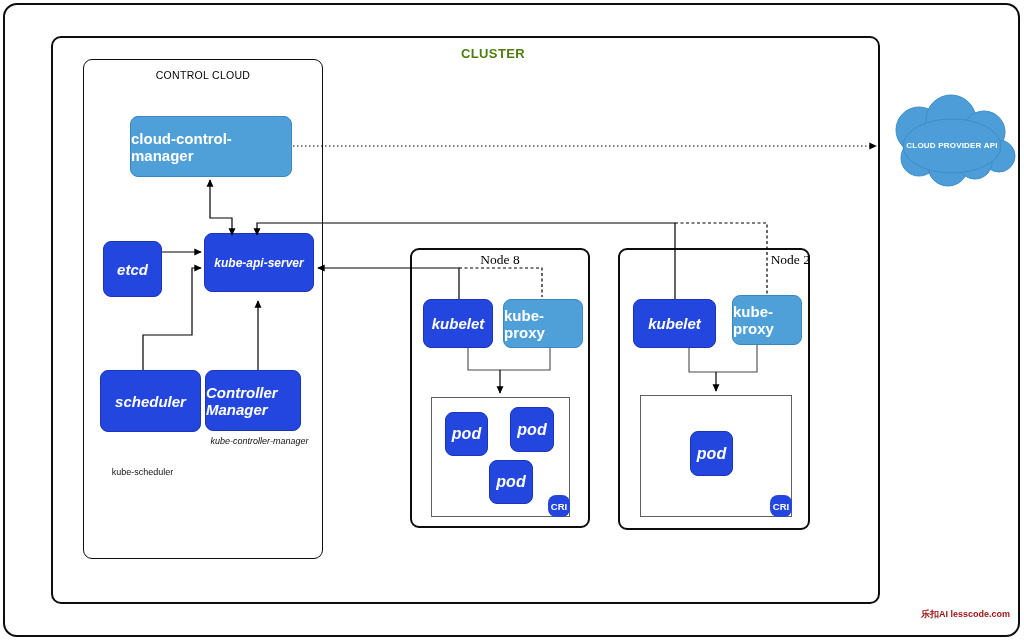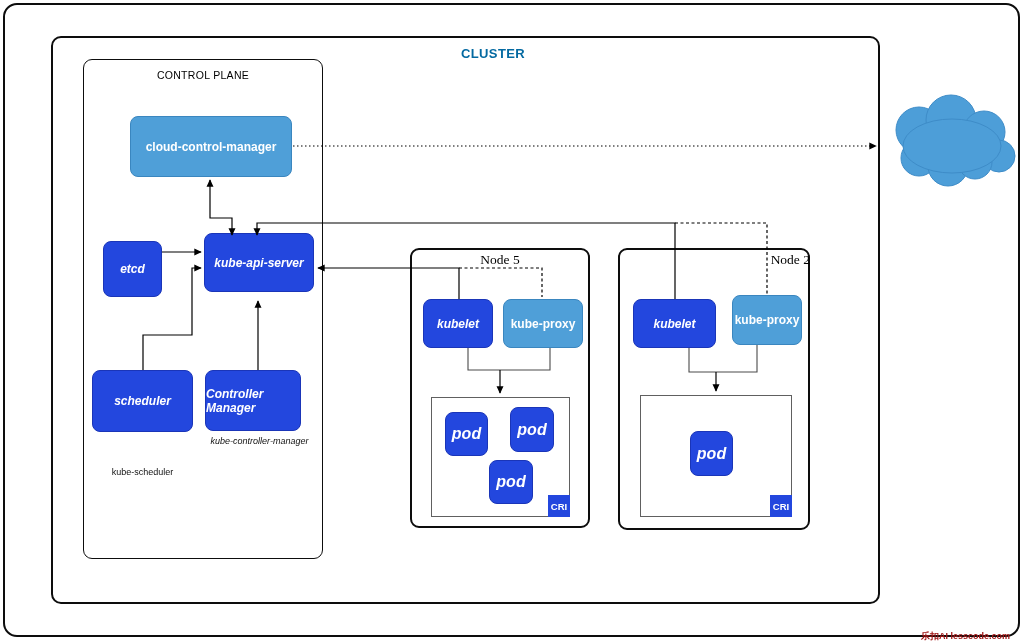--- a/index.html
+++ b/index.html
@@ -11,21 +11,21 @@
   .outer-frame{
     left:3px;top:3px;width:1017px;height:634px;
     border:2px solid #0d0d0d;border-radius:14px;background:#fff;
   }
   .cluster-box{
     left:51px;top:36px;width:829px;height:568px;
     border:2px solid #0d0d0d;border-radius:10px;background:#fff;
   }
   .cluster-label{
     left:433px;top:46px;width:120px;text-align:center;
-    font-size:13px;font-weight:bold;color:#0369a1;letter-spacing:.4px;
+    font-size:13px;font-weight:bold;color:#4d7c0f;letter-spacing:.4px;
   }
   .cp-box{
     left:83px;top:59px;width:240px;height:500px;
     border:1.5px solid #0d0d0d;border-radius:9px;background:#fff;
   }
   .cp-label{
     left:83px;top:69px;width:240px;text-align:center;
     font-size:10.5px;color:#000;letter-spacing:.3px;
   }
   .node-box{
@@ -38,62 +38,62 @@
   .box-dark{
     background:var(--dark-blue,#2347de);border:1px solid var(--dark-blue-border,#1a35b8);
     border-radius:8px;color:#fff;font-weight:bold;
     display:flex;align-items:center;justify-content:center;font-style:italic;
   }
   .box-light{
     background:var(--light-blue,#4f9fd8);border:1.5px solid var(--light-blue-border,#3a86bf);
     border-radius:8px;color:#fff;font-weight:bold;
     display:flex;align-items:center;justify-content:center;
   }
-  .fs11{font-size:12px;} .fs12{font-size:12px;} .fs10{font-size:16px;}
+  .fs11{font-size:15px;} .fs12{font-size:12px;} .fs10{font-size:16px;}
   .caption{font-size:9px;color:#111;text-align:center;}
   .cri-badge{
     background:var(--dark-blue,#2347de);color:#fff;font-weight:bold;font-size:9.5px;
-    display:flex;align-items:center;justify-content:center;border-radius:0;
+    display:flex;align-items:center;justify-content:center;border-radius:8px;
   }
   .cloud-label{
-    font-size:8px;font-weight:bold;color:#fff;text-align:center;letter-spacing:.2px;margin-top:44px;
+    font-size:8px;font-weight:bold;color:#fff;text-align:center;letter-spacing:.2px;
   }
   .watermark{
-    right:14px;bottom:0;font-size:9px;font-weight:bold;
+    right:14px;bottom:22px;font-size:9px;font-weight:bold;
     color:var(--watermark-red,#a01616);
   }
   svg.wires{position:absolute;left:0;top:0;z-index:6;pointer-events:none;}
 </style>
 </head>
 <body>
 
 <div class="stage">
 
   <div class="abs outer-frame"></div>
 
   <div class="abs cluster-box"></div>
   <div class="abs cluster-label">CLUSTER</div>
 
   <div class="abs cp-box"></div>
-  <div class="abs cp-label">CONTROL PLANE</div>
+  <div class="abs cp-label">CONTROL CLOUD</div>
 
   <div class="abs box-light fs11" style="left:130px;top:116px;width:162px;height:61px;">cloud-control-manager</div>
 
   <div class="abs box-dark fs11" style="left:103px;top:241px;width:59px;height:56px;">etcd</div>
 
   <div class="abs box-dark fs12" style="left:204px;top:233px;width:110px;height:59px;">kube-api-server</div>
 
-  <div class="abs box-dark fs11" style="left:92px;top:370px;width:101px;height:62px;">scheduler</div>
+  <div class="abs box-dark fs11" style="left:100px;top:370px;width:101px;height:62px;">scheduler</div>
   <div class="abs caption" style="left:77px;top:439px;width:131px;margin-top:28px;">kube-scheduler</div>
 
   <div class="abs box-dark fs11" style="left:205px;top:370px;width:96px;height:61px;">Controller Manager</div>
   <div class="abs caption" style="left:194px;top:436px;width:131px;font-style:italic;">kube-controller-manager</div>
 
   <div class="abs node-box" style="left:410px;top:248px;width:180px;height:280px;"></div>
-  <div class="abs node-title" style="left:410px;top:252px;width:180px;">Node 5</div>
+  <div class="abs node-title" style="left:410px;top:252px;width:180px;">Node 8</div>
   <div class="abs box-dark fs11" style="left:423px;top:299px;width:70px;height:49px;">kubelet</div>
   <div class="abs box-light fs11" style="left:503px;top:299px;width:80px;height:49px;">kube-proxy</div>
   <div class="abs pods-box" style="left:431px;top:397px;width:139px;height:120px;"></div>
   <div class="abs box-dark fs10" style="left:445px;top:412px;width:43px;height:44px;">pod</div>
   <div class="abs box-dark fs10" style="left:510px;top:407px;width:44px;height:45px;">pod</div>
   <div class="abs box-dark fs10" style="left:489px;top:460px;width:44px;height:44px;">pod</div>
   <div class="abs cri-badge" style="left:548px;top:495px;width:22px;height:22px;">CRI</div>
 
   <div class="abs node-box" style="left:618px;top:248px;width:192px;height:282px;"></div>
   <div class="abs node-title" style="left:618px;top:252px;width:192px;text-align:right;">Node 2</div>

